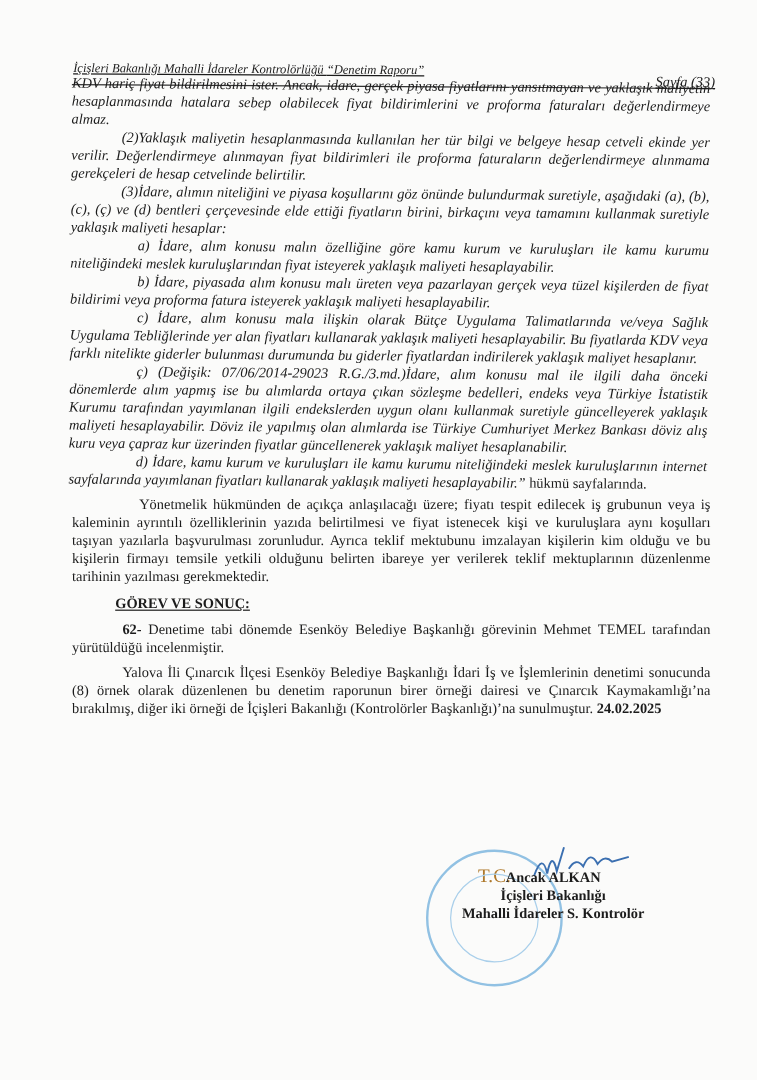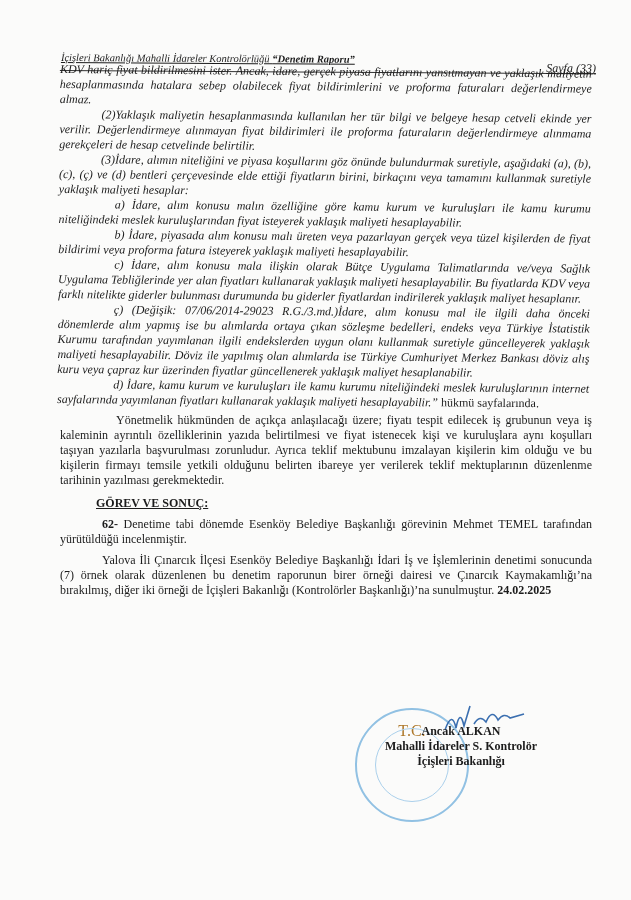--- a/index.html
+++ b/index.html
@@ -15,21 +15,21 @@
     position: absolute; left: 60px; top: 52px; width: 536px; height: 18px;
     border-bottom: 1px solid #333;
     transform: rotate(0.35deg);
     transform-origin: left top;
   }
   .header-left {
     position: absolute; left: 1px; top: 0px;
     font-size: 10.5px; font-style: italic; text-decoration: underline;
     white-space: nowrap;
   }
-  .header-left b { font-weight: bold; text-align: center; }
+  .header-left b { font-weight: normal; text-align: center; }
   .header-right {
     position: absolute; right: 0; top: 6px;
     font-size: 12px; font-style: italic; text-decoration: underline; white-space: nowrap;
   }
   .body-text {
     position: absolute; left: 60px; top: 62px; width: 532px;
     font-size: 12px; line-height: 15px;
     text-align: justify;
   }
   .italic { font-style: italic; }
@@ -79,30 +79,30 @@
       <p class="ind2">b) İdare, piyasada alım konusu malı üreten veya pazarlayan gerçek veya tüzel kişilerden de fiyat bildirimi veya proforma fatura isteyerek yaklaşık maliyeti hesaplayabilir.</p>
       <p class="ind2">c) İdare, alım konusu mala ilişkin olarak Bütçe Uygulama Talimatlarında ve/veya Sağlık Uygulama Tebliğlerinde yer alan fiyatları kullanarak yaklaşık maliyeti hesaplayabilir. Bu fiyatlarda KDV veya farklı nitelikte giderler bulunması durumunda bu giderler fiyatlardan indirilerek yaklaşık maliyet hesaplanır.</p>
       <p class="ind2">ç) (Değişik: 07/06/2014-29023 R.G./3.md.)İdare, alım konusu mal ile ilgili daha önceki dönemlerde alım yapmış ise bu alımlarda ortaya çıkan sözleşme bedelleri, endeks veya Türkiye İstatistik Kurumu tarafından yayımlanan ilgili endekslerden uygun olanı kullanmak suretiyle güncelleyerek yaklaşık maliyeti hesaplayabilir. Döviz ile yapılmış olan alımlarda ise Türkiye Cumhuriyet Merkez Bankası döviz alış kuru veya çapraz kur üzerinden fiyatlar güncellenerek yaklaşık maliyet hesaplanabilir.</p>
       <p class="ind2"><span>d) İdare, kamu kurum ve kuruluşları ile kamu kurumu niteliğindeki meslek kuruluşlarının internet sayfalarında yayımlanan fiyatları kullanarak yaklaşık maliyeti hesaplayabilir.”</span><span style="font-style:normal"> hükmü sayfalarında.</span></p>
     </div>
     <div class="gap"></div>
     <p class="ind2">Yönetmelik hükmünden de açıkça anlaşılacağı üzere; fiyatı tespit edilecek iş grubunun veya iş kaleminin ayrıntılı özelliklerinin yazıda belirtilmesi ve fiyat istenecek kişi ve kuruluşlara aynı koşulları taşıyan yazılarla başvurulması zorunludur. Ayrıca teklif mektubunu imzalayan kişilerin kim olduğu ve bu kişilerin firmayı temsile yetkili olduğunu belirten ibareye yer verilerek teklif mektuplarının düzenlenme tarihinin yazılması gerekmektedir.</p>
 
     <p class="section-title">GÖREV VE SONUÇ:</p>
     <p class="ind" style="margin-bottom:6px"><span class="bold">62-</span><span> Denetime tabi dönemde Esenköy Belediye Başkanlığı görevinin Mehmet TEMEL tarafından yürütüldüğü incelenmiştir.</span></p>
-    <p class="ind"><span>Yalova İli Çınarcık İlçesi Esenköy Belediye Başkanlığı İdari İş ve İşlemlerinin denetimi sonucunda (7) örnek olarak düzenlenen bu denetim raporunun birer örneği dairesi ve Çınarcık Kaymakamlığı’na bırakılmış, diğer iki örneği de İçişleri Bakanlığı (Kontrolörler Başkanlığı)’na sunulmuştur. </span><span class="bold">24.02.2025</span></p>
+    <p class="ind"><span>Yalova İli Çınarcık İlçesi Esenköy Belediye Başkanlığı İdari İş ve İşlemlerinin denetimi sonucunda (8) örnek olarak düzenlenen bu denetim raporunun birer örneği dairesi ve Çınarcık Kaymakamlığı’na bırakılmış, diğer iki örneği de İçişleri Bakanlığı (Kontrolörler Başkanlığı)’na sunulmuştur. </span><span class="bold">24.02.2025</span></p>
   </div>
 
   <div class="stamp">
     <div class="stamp-tc">T.C.</div>
     <div class="stamp-inner"></div>
   </div>
 
   <svg class="scribble" viewBox="0 0 90 40">
     <path d="M5 30 Q12 10 16 28 Q20 8 24 26 L30 6 M34 24 Q40 14 46 22 Q52 8 58 20 Q64 12 70 18 L84 14" fill="none" stroke="#3b6fb0" stroke-width="1.6"></path>
   </svg>
 
   <div class="signature">
     <div>Ancak ALKAN</div>
+    <div>İçişleri Bakanlığı</div>
     <div>Mahalli İdareler S. Kontrolör</div>
-    <div>İçişleri Bakanlığı</div>
   </div>
 </div>
 
 </body></html>

